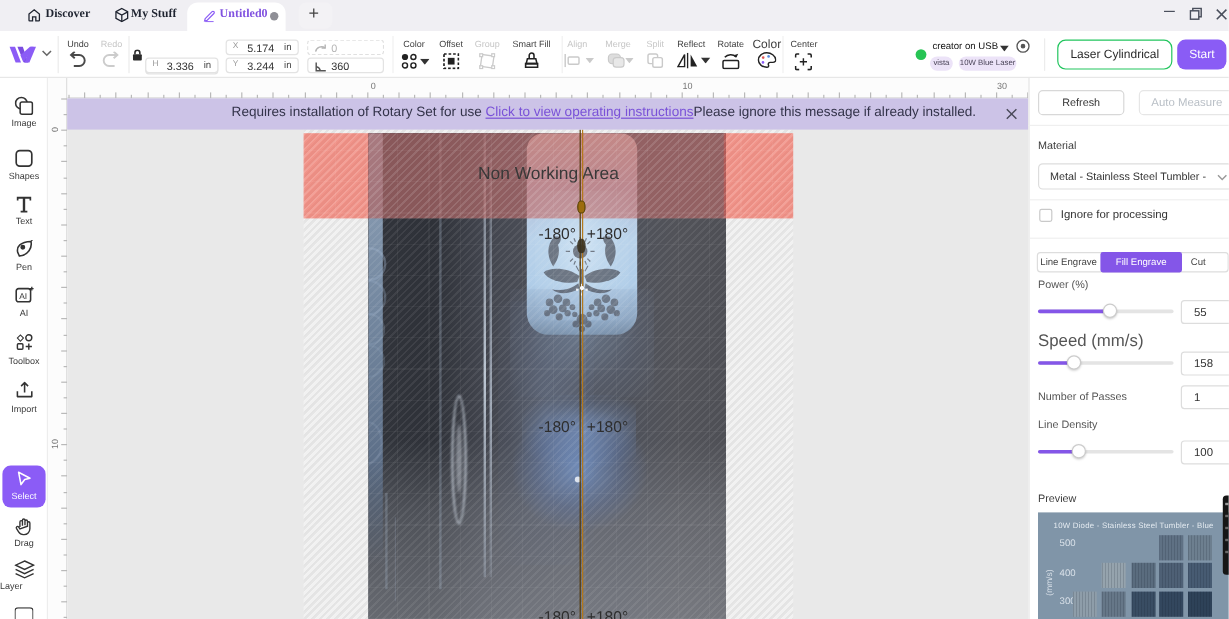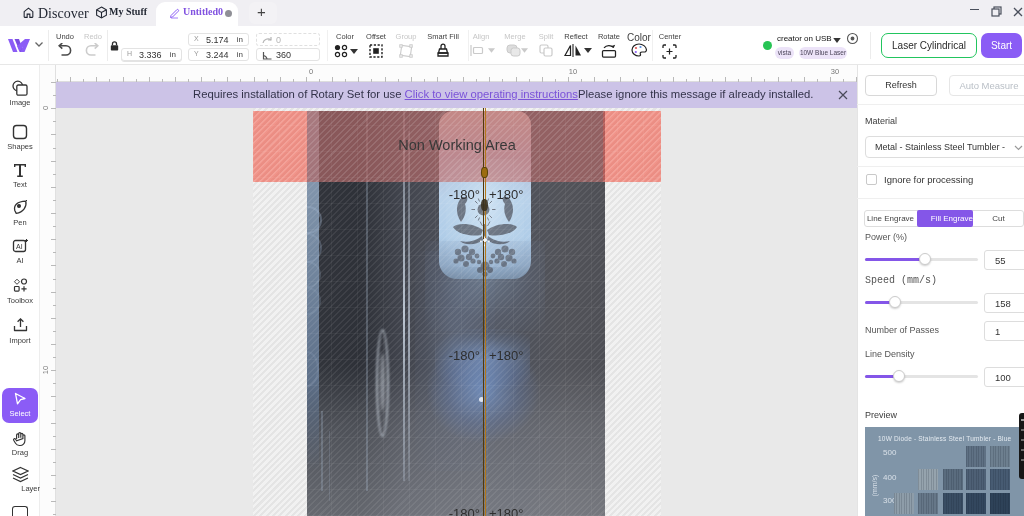--- a/index.html
+++ b/index.html
@@ -11,21 +11,21 @@
 </head>
 <body>
 
 <div class="abs" style="left:0;top:0;width:1024px;height:26px;background:#f0eff3;"></div>
 <div class="abs" style="left:156px;top:2px;width:82px;height:24px;background:#fff;border-radius:9px 9px 0 0;"></div>
 <div class="abs" style="left:22px;top:6px;">
   <svg width="13" height="13" viewBox="0 0 24 24" fill="none" stroke="#1f2430" stroke-width="2">
       <path d="M4 10.5 12 4l8 6.5V20a1 1 0 0 1-1 1h-4.5v-6h-5v6H5a1 1 0 0 1-1-1z"></path>
     </svg>
 </div>
-<div class="abs" style="left:38px;top:6px;font-family:'Liberation Serif',serif;font-weight:normal;font-size:14px;color:#1f2430;">Discover</div>
+<div class="abs" style="left:38px;top:6px;font-family:'Liberation Serif',serif;font-weight:bold;font-size:10px;color:#1f2430;">Discover</div>
 <div class="abs" style="left:95px;top:6px;">
   <svg width="13" height="13" viewBox="0 0 24 24" fill="none" stroke="#1f2430" stroke-width="2">
       <path d="M12 2 21 7v10l-9 5-9-5V7z"></path>
       <path d="M3.5 7.5 12 12l8.5-4.5M12 12v9.5"></path>
     </svg>
 </div>
 <div class="abs" style="left:109px;top:6px;font-family:'Liberation Serif',serif;font-weight:bold;font-size:10px;color:#1f2430;">My Stuff</div>
 <div class="abs" style="left:169px;top:7px;">
   <svg width="12" height="12" viewBox="0 0 24 24" fill="none" stroke="#8b5cf6" stroke-width="2">
       <path d="M4 17 15.5 5.5a2.1 2.1 0 0 1 3 3L7 20l-4 1z"></path>
@@ -321,21 +321,21 @@
       </svg>
     </div>
     <div class="abs" style="left: 0px; top: 448px; width: 40px; text-align: center; font-size: 7.5px; color: rgb(58, 58, 58);">Drag</div>
     <div class="abs" style="left: 0px; top: 466px; width: 40px; display: flex; justify-content: center;">
       <svg width="17" height="17" viewBox="0 0 17 17" fill="none" stroke="#333" stroke-width="1.2">
         <path d="M8.5 1.5 16 5 8.5 8.5 1 5z"></path>
         <path d="M1 8.5 8.5 12 16 8.5"></path>
         <path d="M1 12 8.5 15.5 16 12"></path>
       </svg>
     </div>
-    <div class="abs" style="left: 0px; top: 484px; width: 40px; text-align: right; font-size: 7.5px; color: rgb(58, 58, 58);">Layer</div>
+    <div class="abs" style="left: 0px; top: 484px; width: 40px; text-align: left; font-size: 7.5px; color: rgb(58, 58, 58);">Layer</div>
     <div class="abs" style="left: 12px; top: 506px; width: 16px; height: 10px; border-top: 1.3px solid rgb(51, 51, 51); border-right: 1.3px solid rgb(51, 51, 51); border-left: 1.3px solid rgb(51, 51, 51); border-image: initial; border-bottom: none; border-radius: 3px 3px 0px 0px;"></div>
   </div>
 
 <div class="abs" style="left:56px;top:65px;width:801px;height:451px;background:#e9e9e9;"></div>
 
 <div class="abs" style="left:56px;top:65px;width:801px;height:17px;background:#fcfcfc;border-bottom:1px solid #ddd;"></div>
 <div class="abs" style="left:40px;top:65px;width:16px;height:451px;background:#fcfcfc;border-right:1px solid #e0e0e0;"></div>
 <div class="abs" id="hruler" style="left:56px;top:65px;width:801px;height:17px;overflow:hidden;">
     <div class="abs" style="left:1px;top:14px;width:1px;height:3px;background:#b9b9b9;"></div>
     <div class="abs" style="left:14.099999999999994px;top:12px;width:1px;height:5px;background:#b9b9b9;"></div>
@@ -580,29 +580,29 @@
       <path d="M1 1 4.5 4.5 8 1"></path>
     </svg>
 </div>
 <div class="abs" style="left:857px;top:166px;width:167px;height:1px;background:#efefef;"></div>
 <div class="abs" style="left:866px;top:174px;width:11px;height:11px;border:1px solid #c9c9c9;border-radius:2px;background:#fff;"></div>
 <div class="abs" style="left:884px;top:174px;font-size:9.5px;color:#333;">Ignore for processing</div>
 <div class="abs" style="left:857px;top:198px;width:167px;height:1px;background:#efefef;"></div>
 
 <div class="abs" style="left:864px;top:210px;width:160px;height:17px;border:1px solid #ddd;border-radius:3px;background:#fff;"></div>
 <div class="abs" style="left:864px;top:210px;width:53px;height:17px;font-size:8px;color:#444;text-align:center;line-height:17px;white-space:nowrap;overflow:hidden;">Line Engrave</div>
-<div class="abs" style="left:917px;top:210px;width:56px;height:17px;background:#8456e8;border-radius:2px;font-size:8px;color:#fff;text-align:right;line-height:17px;white-space:nowrap;overflow:hidden;">Fill Engrave</div>
+<div class="abs" style="left:917px;top:210px;width:68px;height:17px;background:#8456e8;border-radius:2px;font-size:8px;color:#fff;text-align:center;line-height:17px;white-space:nowrap;overflow:hidden;">Fill Engrave</div>
 <div class="abs" style="left:973px;top:210px;width:51px;height:17px;font-size:8px;color:#444;text-align:center;line-height:17px;">Cut</div>
 
 <div class="abs" style="left:865px;top:232px;font-size:9px;color:#555;">Power (%)</div>
 <div class="abs" style="left:865px;top:258px;width:113px;height:3px;border-radius:2px;background:#e4e4e4;"></div>
 <div class="abs" style="left:865px;top:258px;width:60px;height:3px;border-radius:2px;background:#8456e8;"></div>
 <div class="abs" style="left:919px;top:253px;width:12px;height:12px;border-radius:50%;background:#fff;border:1px solid #ccc;box-shadow:0 1px 2px rgba(0,0,0,0.2);"></div>
 <div class="abs" style="left:984px;top:250px;width:45px;height:20px;border:1px solid #ddd;border-radius:3px;font-size:9.5px;color:#333;line-height:19px;padding-left:10px;">55</div>
-<div class="abs" style="left:865px;top:275px;font-size:10px;color:#555;font-family:Liberation Mono, monospace;">Speed (mm/s)</div>
+<div class="abs" style="left:865px;top:275px;font-size:14px;color:#555;">Speed (mm/s)</div>
 <div class="abs" style="left:865px;top:301px;width:113px;height:3px;border-radius:2px;background:#e4e4e4;"></div>
 <div class="abs" style="left:865px;top:301px;width:30px;height:3px;border-radius:2px;background:#8456e8;"></div>
 <div class="abs" style="left:889px;top:296px;width:12px;height:12px;border-radius:50%;background:#fff;border:1px solid #ccc;box-shadow:0 1px 2px rgba(0,0,0,0.2);"></div>
 <div class="abs" style="left:984px;top:293px;width:45px;height:20px;border:1px solid #ddd;border-radius:3px;font-size:9.5px;color:#333;line-height:19px;padding-left:10px;">158</div>
 <div class="abs" style="left:865px;top:325px;font-size:9px;color:#555;">Number of Passes</div>
 <div class="abs" style="left:984px;top:321px;width:45px;height:20px;border:1px solid #ddd;border-radius:3px;font-size:9.5px;color:#333;line-height:19px;padding-left:10px;">1</div>
 <div class="abs" style="left:865px;top:349px;font-size:9px;color:#555;">Line Density</div>
 <div class="abs" style="left:865px;top:375px;width:113px;height:3px;border-radius:2px;background:#e4e4e4;"></div>
 <div class="abs" style="left:865px;top:375px;width:34px;height:3px;border-radius:2px;background:#8456e8;"></div>
 <div class="abs" style="left:893px;top:370px;width:12px;height:12px;border-radius:50%;background:#fff;border:1px solid #ccc;box-shadow:0 1px 2px rgba(0,0,0,0.2);"></div>

